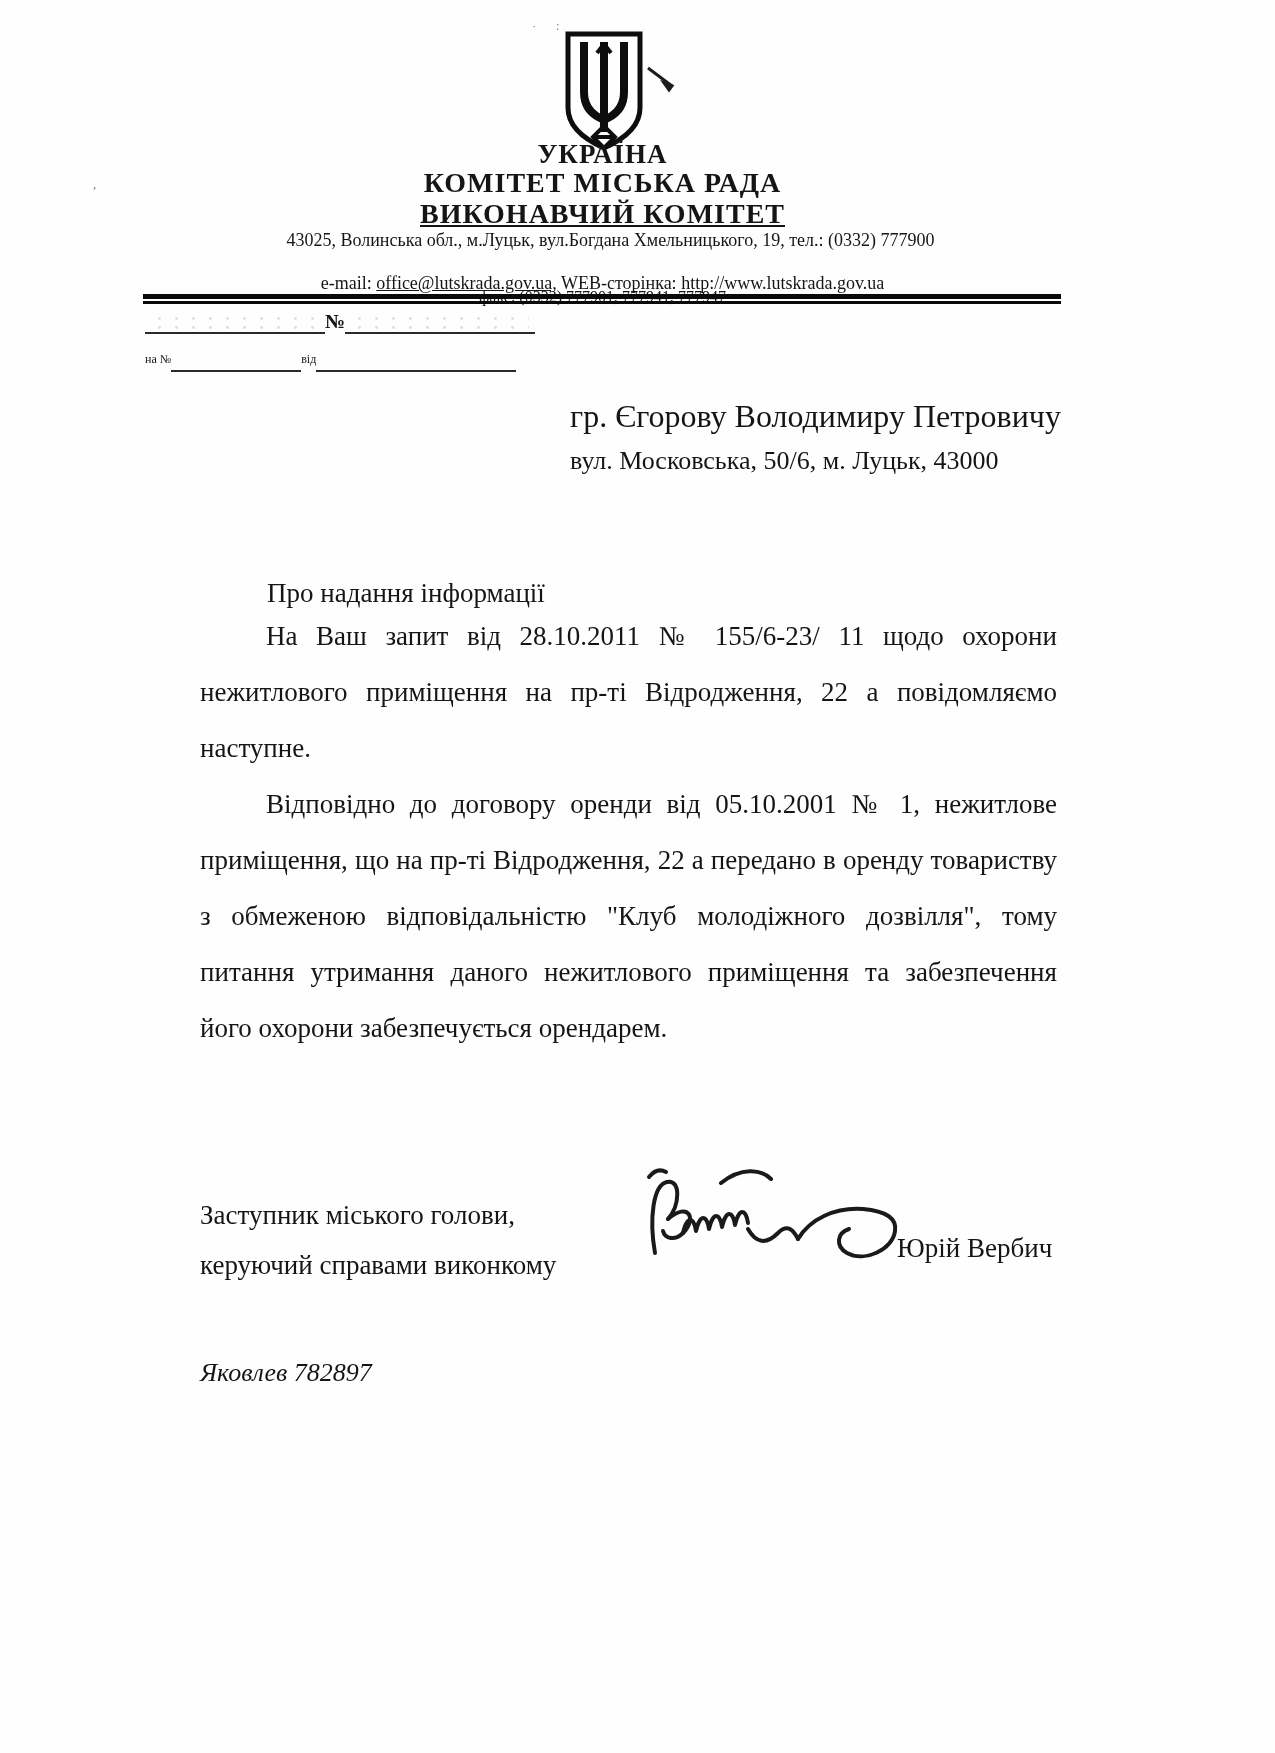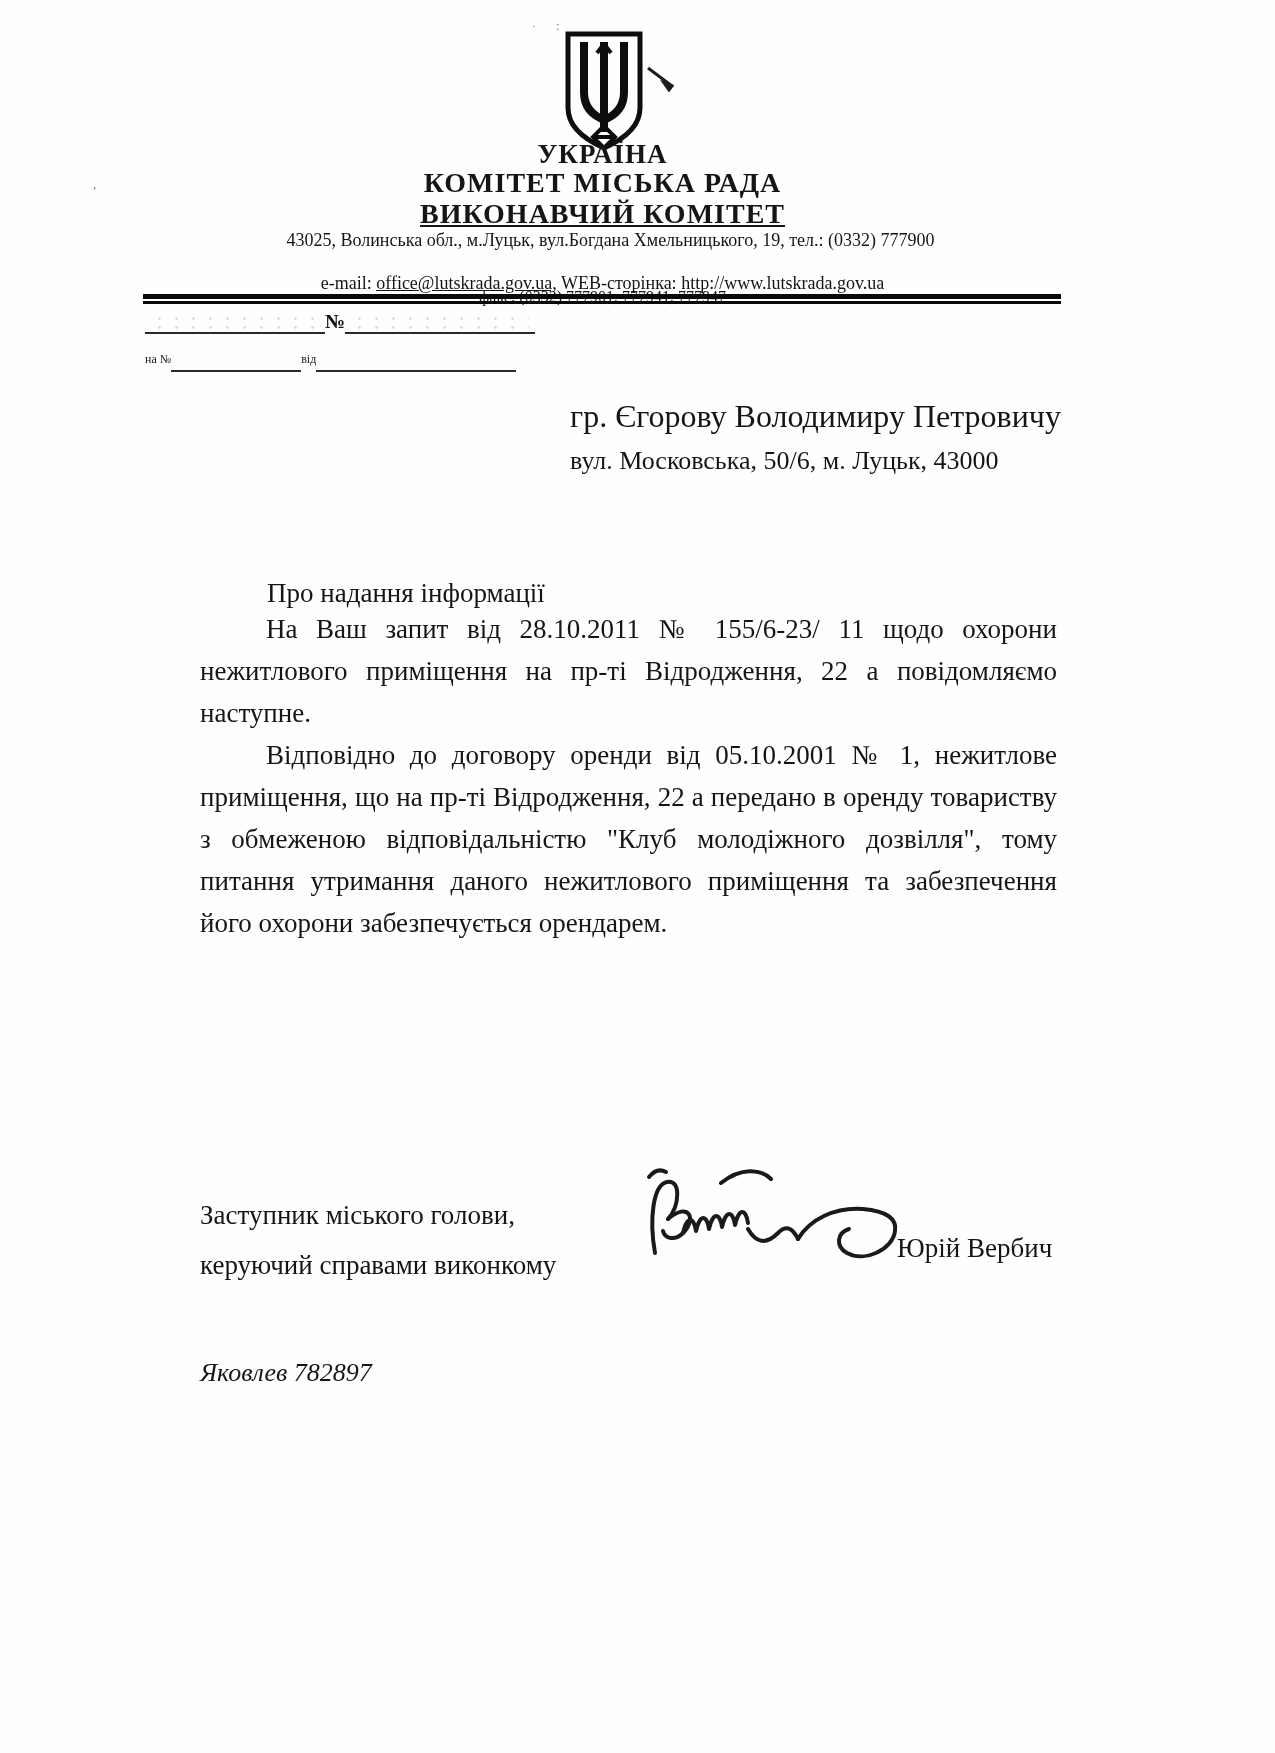--- a/index.html
+++ b/index.html
@@ -44,21 +44,21 @@
   }
 
   
   .recipient1{left:570px;top:398px;font-size:32px;}
   .recipient2{left:570px;top:446px;font-size:26px;}
 
   
   .subject{left:267px;top:578px;font-size:27px;}
   .body-text{
     left:200px;top:608px;width:857px;
-    font-size:27px;line-height:42px;
+    font-size:27px;line-height:56px;
     text-align:justify;
   }
   .body-text p{margin:0;text-indent:66px;}
   .body-text p + p{margin-top:0px;}
 
   
   .sig-title{left:200px;top:1190px;font-size:27px;line-height:50px;}
   .sig-mark{left:625px;top:1155px;width:290px;height:135px;}
   .sig-name{left:897px;top:1233px;font-size:27px;}
 

